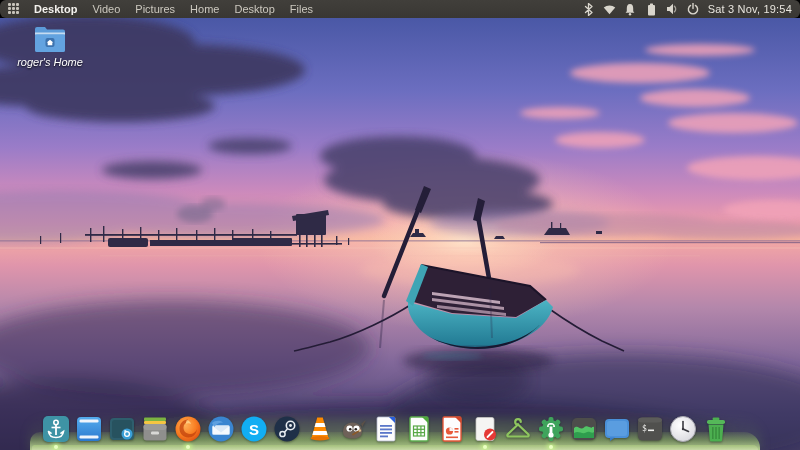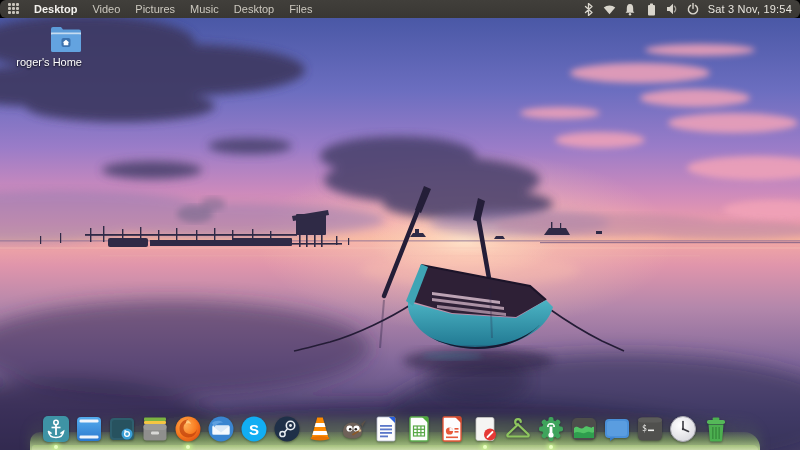--- a/index.html
+++ b/index.html
@@ -19,21 +19,21 @@
   .topbar-right { margin-left:auto; display:flex; align-items:center; gap:8px; }
   .status-icon { width:13px; height:13px; display:flex; align-items:center; justify-content:center; }
   .status-icon svg { display:block; }
   .clock-text { color:#e8e5de; letter-spacing:.2px; }
 
   
   .wallpaper { position:absolute; top:18px; left:0; width:800px; height:432px; z-index:1; }
 
   
   .desktop-icon { position:absolute; top:26px; left:18px; width:64px; z-index:10;
-    display:flex; flex-direction:column; align-items:flex-end; cursor:pointer; }
+    display:flex; flex-direction:column; align-items:center; cursor:pointer;font-style:italic; }
   .desktop-icon .label { margin-top:3px; font-size:11px; color:#fff;
     text-shadow:0 1px 2px rgba(0,0,0,.85); white-space:nowrap; }
 
   
   .dock-glow { position:absolute; left:28px; bottom:0; width:734px; height:34px; z-index:18;
     background:radial-gradient(ellipse at 50% 115%, rgba(170,210,110,.55), rgba(130,170,85,.32) 55%, rgba(110,150,70,.08) 82%, transparent 100%);
     filter:blur(4px); border-radius:16px 22px 0 0; }
   .dock-shelf { position:absolute; left:30px; bottom:0; width:730px; height:18px; z-index:19;
     border-radius:10px 16px 0 0;
     background:linear-gradient(to bottom, rgba(140,175,95,.15), rgba(150,188,104,.55) 45%, #b7cf92 100%); }
@@ -58,21 +58,21 @@
       <i></i>
       <i></i>
       <i></i>
       <i></i>
       <i></i>
   </div>
   <div class="menus">
     <span class="menu-item active">Desktop</span>
     <span class="menu-item">Video</span>
     <span class="menu-item">Pictures</span>
-    <span class="menu-item">Music</span>
+    <span class="menu-item">Home</span>
     <span class="menu-item">Desktop</span>
     <span class="menu-item">Files</span>
   </div>
   <div class="topbar-right">
     <span class="status-icon">
       <svg width="9" height="13" viewBox="0 0 9 13">
           <path d="M4.5 0.5 L4.5 12.5 M4.5 0.5 L8 3.5 L1.5 9.5 M4.5 12.5 L8 9.5 L1.5 3.5" stroke="#d9d5cc" stroke-width="1.3" fill="none" stroke-linejoin="round" stroke-linecap="round"></path>
         </svg>
     </span>
     <span class="status-icon">

